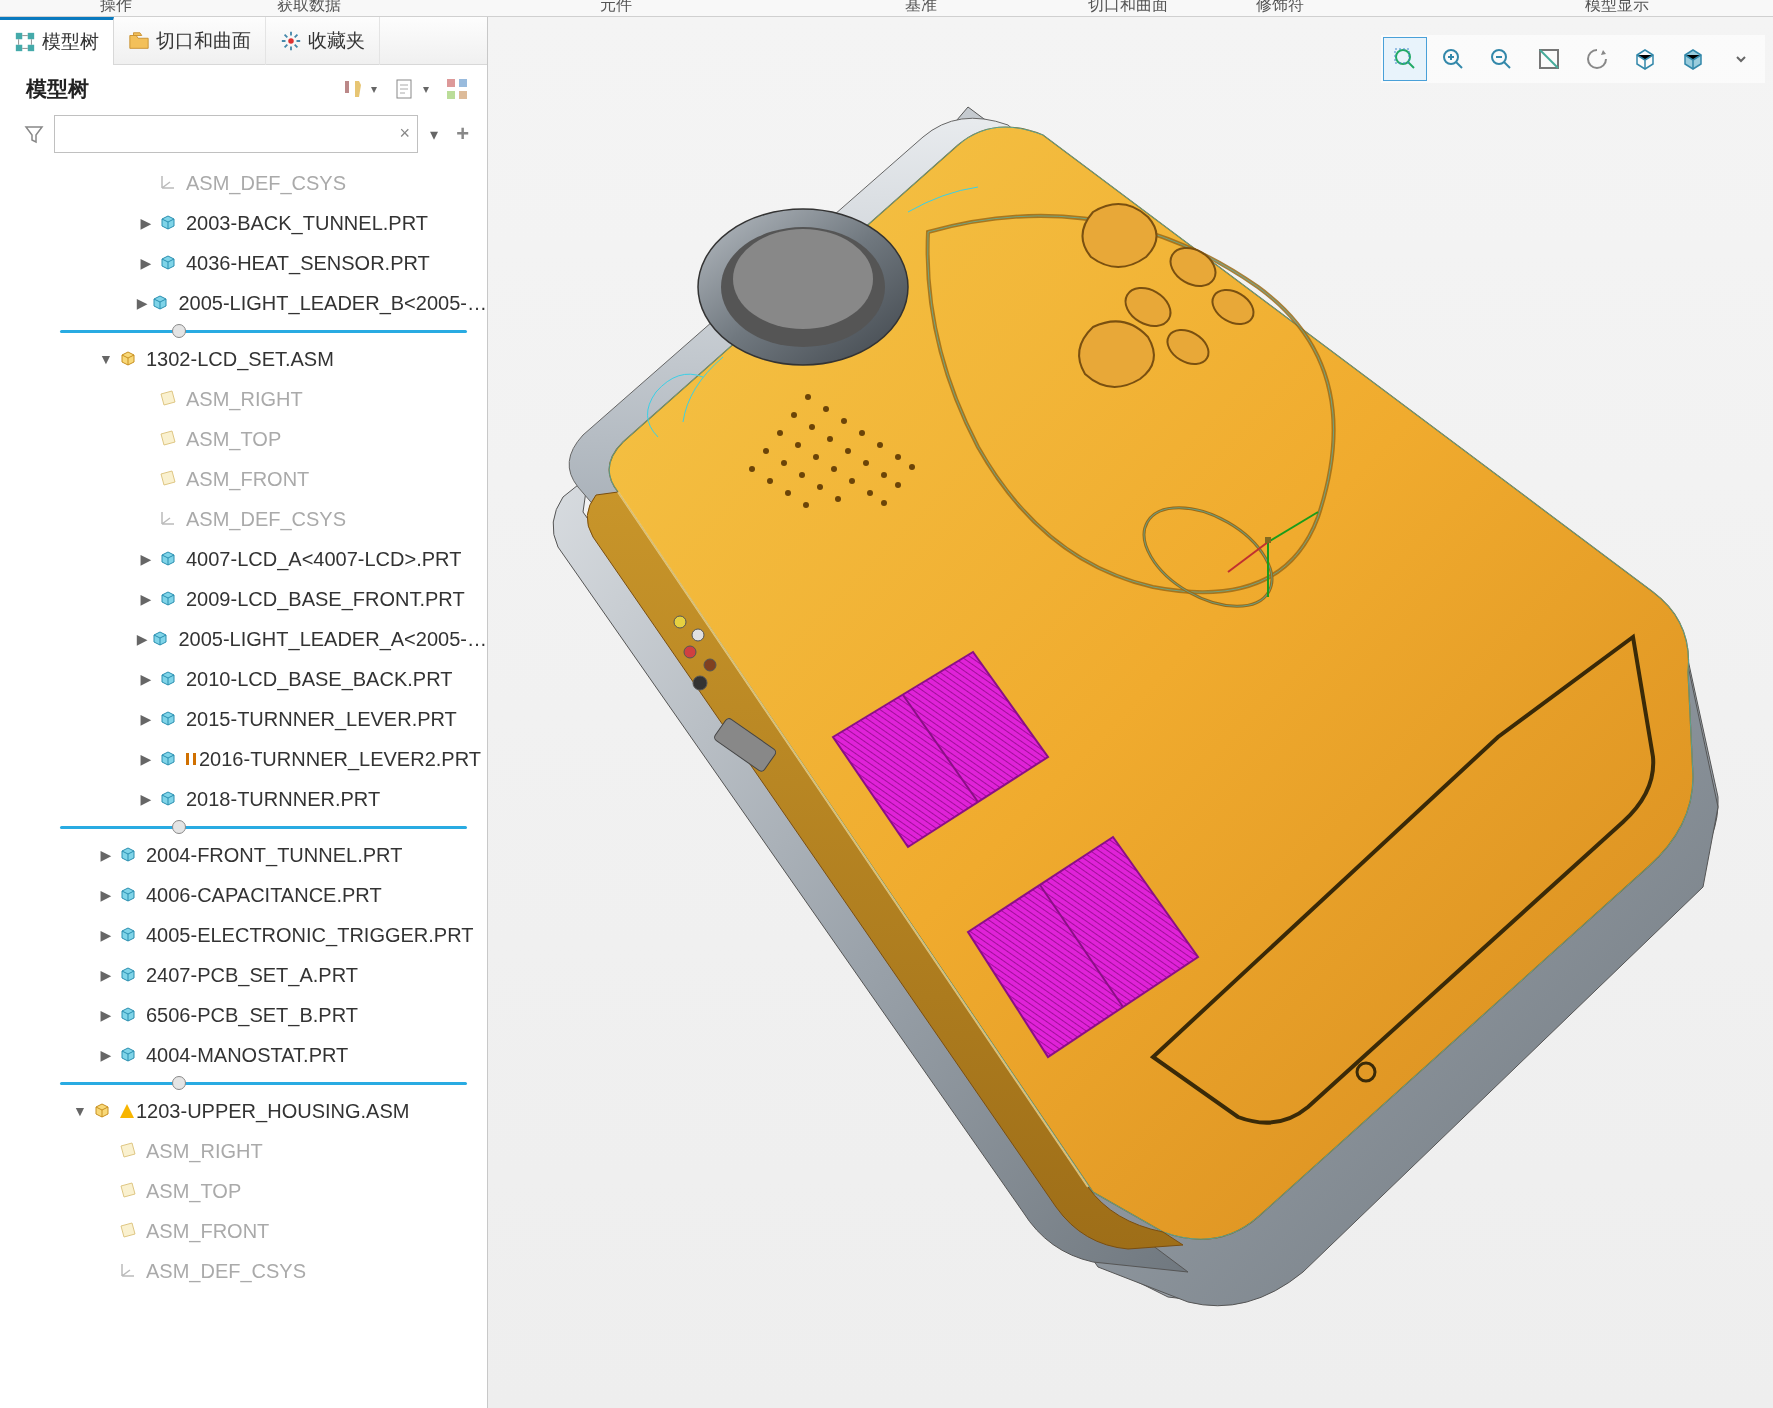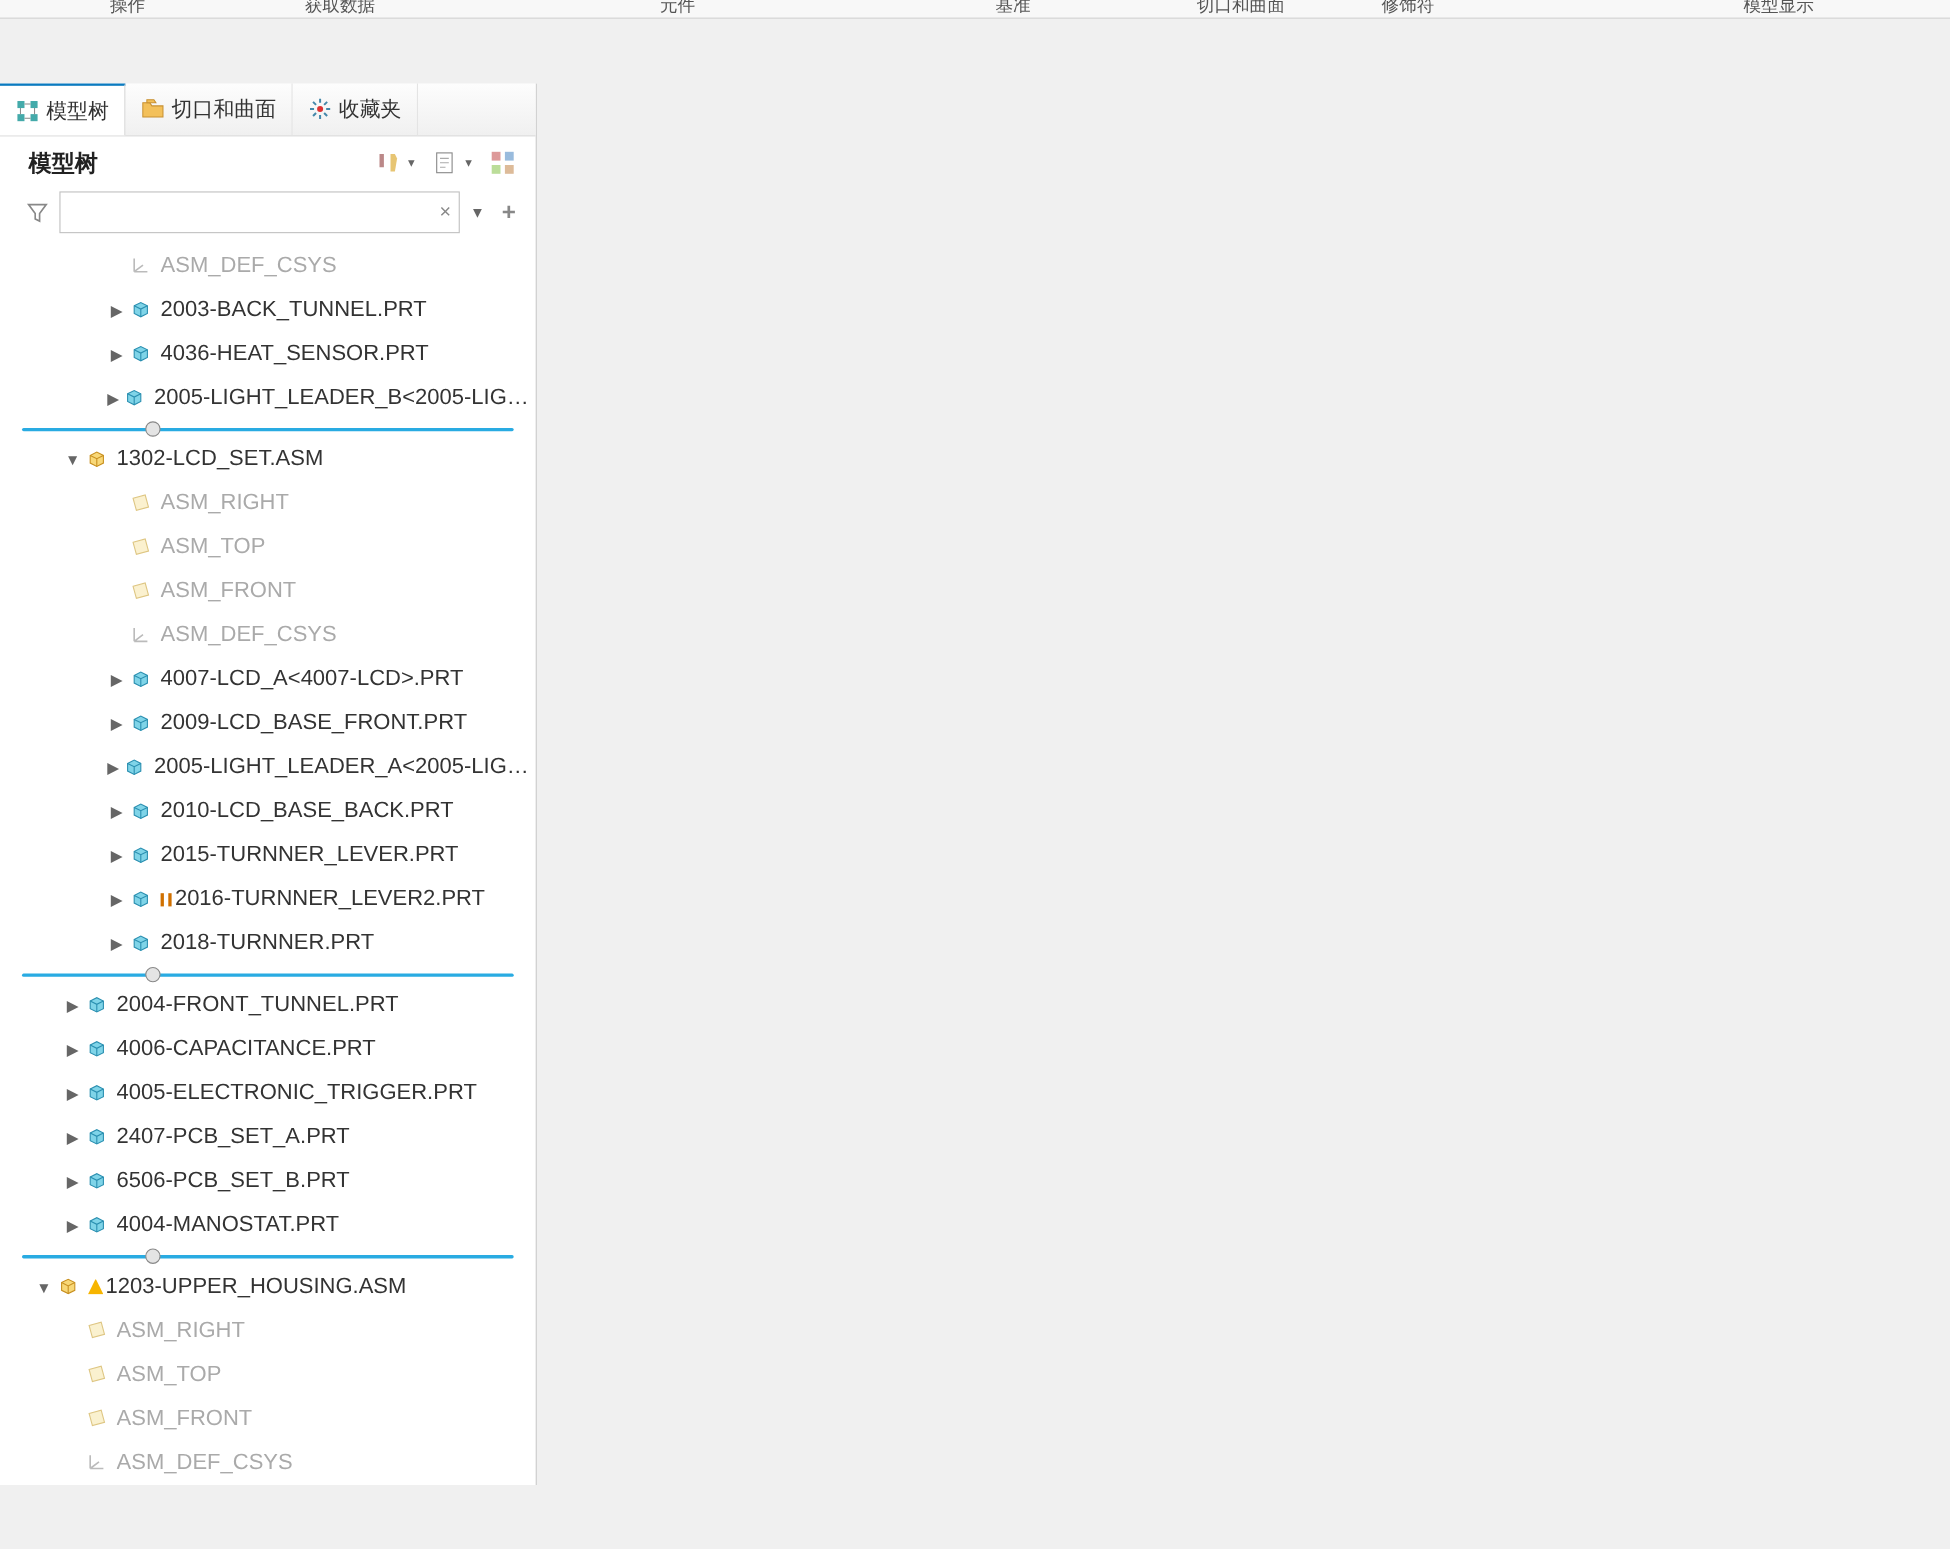--- a/index.html
+++ b/index.html
@@ -3,21 +3,21 @@
 <meta charset="utf-8">
 <style>
 * { margin: 0; padding: 0; box-sizing: border-box; font-family: "Microsoft YaHei", "Segoe UI", sans-serif; }
 body { background: #f0f0f0; width: 1773px; height: 1408px; overflow: hidden; position: relative; }
 
 
 .ribbon-labels { position: absolute; top: -5px; left: 0; right: 0; height: 22px; background: #f8f8f8; border-bottom: 1px solid #d0d0d0; display: flex; }
 .ribbon-label { font-size: 16px; color: #555; position: absolute; }
 
 
-.main { position: absolute; top: 17px; left: 0; right: 0; bottom: 0; display: flex; align-items: center; }
+.main { position: absolute; top: 17px; left: 0; right: 0; bottom: 0; display: flex; }
 
 
 .left-panel { width: 488px; background: #fff; border-right: 1px solid #c8c8c8; display: flex; flex-direction: column; overflow: hidden; }
 
 .nav-tabs { height: 48px; display: flex; align-items: center; background: linear-gradient(#fdfdfd,#f0f0f0); border-bottom: 1px solid #d8d8d8; }
 .nav-tab { height: 48px; display: inline-flex; align-items: center; gap: 6px; padding: 0 14px; font-size: 19px; color: #333; cursor: pointer; }
 .nav-tab.active { background: #fff; border-top: 3px solid #0a7abf; border-right: 1px solid #d8d8d8; }
 .nav-tab:not(.active) { border-right: 1px solid #e4e4e4; }
 .nav-tab .icon { width: 22px; height: 22px; }
 
@@ -27,21 +27,21 @@
 .tool-btn { width: 24px; height: 24px; display: flex; align-items: center; justify-content: center; cursor: pointer; }
 .tool-drop { font-size: 12px; color: #666; margin-left: -10px; }
 
 .filter-row { display: flex; align-items: center; gap: 8px; padding: 6px 12px 10px 22px; }
 .filter-input-wrap { flex: 1; position: relative; }
 .filter-input { width: 100%; height: 38px; border: 1px solid #c0c0c0; padding: 0 30px 0 10px; font-size: 16px; }
 .filter-clear { position: absolute; right: 8px; top: 8px; color: #888; font-size: 18px; cursor: pointer; }
 .filter-drop { color: #666; padding: 0 4px; }
 .filter-add { color: #888; font-size: 22px; font-weight: bold; padding: 0 6px; }
 
-.tree-scroll { flex: 1; overflow-y: auto; overflow-x: hidden; position: relative; }
+.tree-scroll { flex: 1; overflow-y: auto; overflow-x: hidden; position: relative; margin-left: 40px; }
 .tree-scroll::-webkit-scrollbar { width: 22px; }
 .tree-scroll::-webkit-scrollbar-track { background: #f0f0f0; }
 .tree-scroll::-webkit-scrollbar-thumb { background: #c8c8c8; border: 1px solid #aaa; }
 
 .tree-node { display: flex; align-items: center; height: 40px; font-size: 20px; color: #333; white-space: nowrap; cursor: pointer; }
 .tree-node.muted { color: #aaa; }
 .tree-node .expander { width: 20px; text-align: center; color: #666; font-size: 14px; }
 .tree-node .expander.blank { visibility: hidden; }
 .tree-node .node-icon { width: 22px; height: 22px; margin: 0 6px 0 2px; flex-shrink: 0; }
 .tree-node .label { overflow: hidden; text-overflow: ellipsis; }

